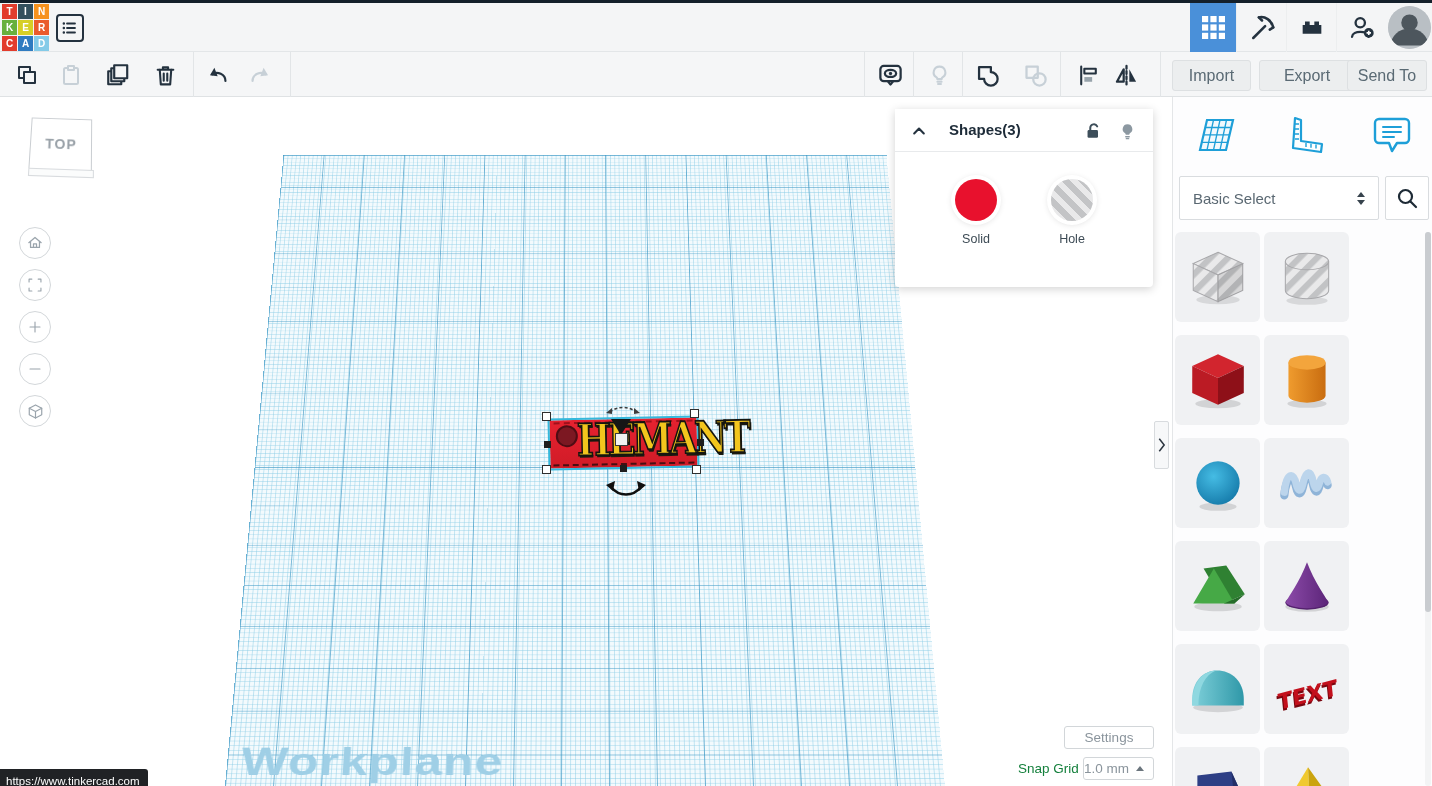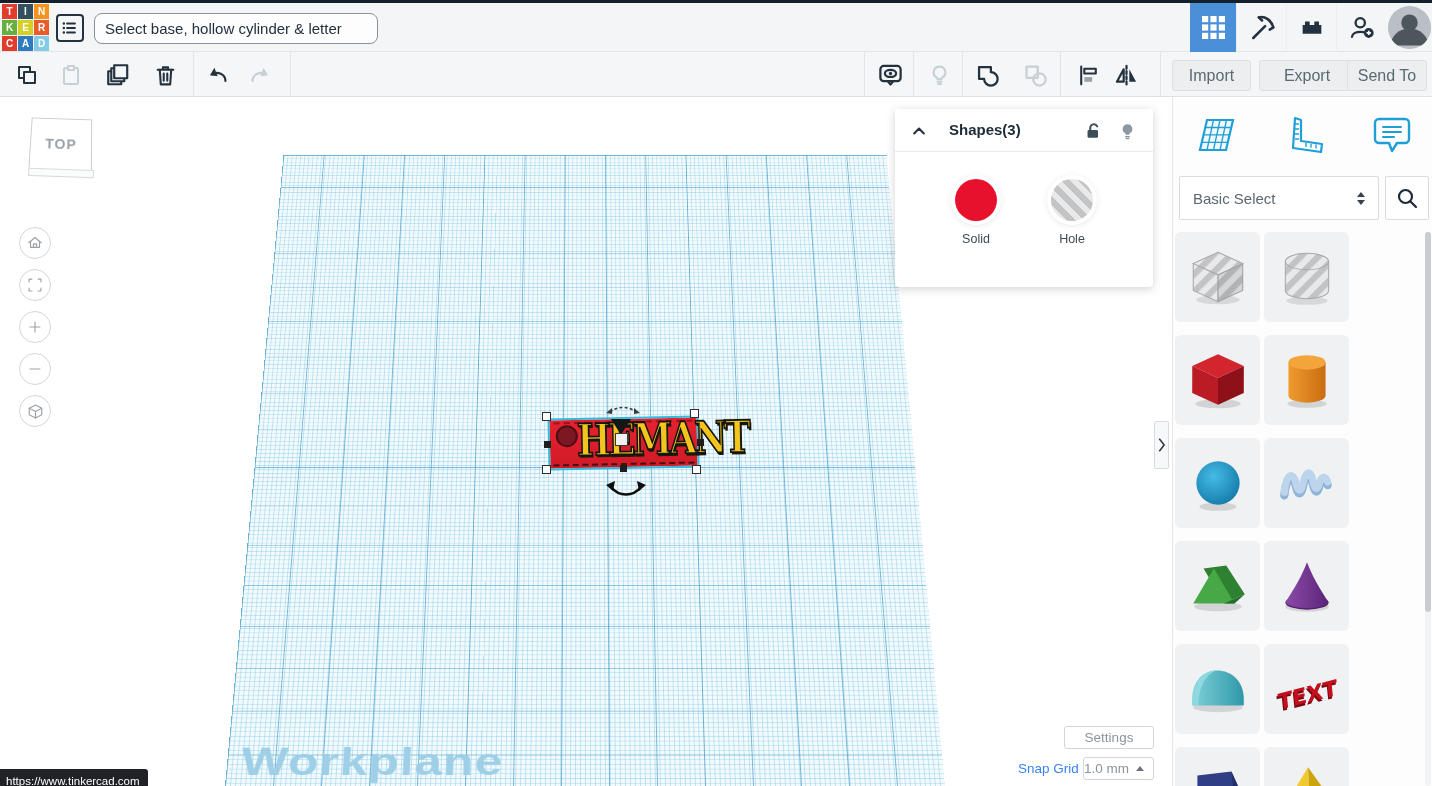--- a/index.html
+++ b/index.html
@@ -75,21 +75,21 @@
   .panel-ic { position:absolute; top:10px; width:24px; height:24px; display:flex; align-items:center; justify-content:center; cursor:pointer; }
   .swatch { position:absolute; top:27px; width:70px; text-align:center; cursor:pointer; }
   .swatch .circ { width:42px; height:42px; border-radius:50%; margin:0 auto; box-shadow:0 0 0 4px #fff, 0 1px 6px 3px rgba(0,0,0,.12); }
   .circ-solid { background:#e8112d; }
   .circ-hole { background:repeating-linear-gradient(45deg,#c3c4c6 0 6px,#e9e9ea 6px 12px); }
   .swatch .lbl { margin-top:11px; font-size:12.5px; color:#3d4b55; }
 
   
   .settings-btn { position:absolute; left:1064px; top:629px; width:90px; height:23px; background:#fff; border:1px solid #d2d6d9; border-radius:3px;
     color:#8a949c; font-size:13.5px; display:flex; align-items:center; justify-content:center; cursor:pointer; }
-  .snap-label { position:absolute; left:1018px; top:664px; font-size:13.5px; color:#3b82f6; }
+  .snap-label { position:absolute; left:1018px; top:664px; font-size:13.5px; color:#15803d; }
   .snap-dd { position:absolute; left:1083px; top:660px; width:71px; height:23px; background:#fff; border:1px solid #d2d6d9; border-radius:3px;
     color:#8a949c; font-size:13.5px; display:flex; align-items:center; justify-content:flex-start; gap:7px; cursor:pointer; }
   .tri-up { width:0; height:0; border-left:4px solid transparent; border-right:4px solid transparent; border-bottom:5px solid #6b757d; }
   .url-tip { position:absolute; left:0; top:672px; height:23px; background:#202225; color:#fff; font-size:11.5px;
     display:flex; align-items:center; padding:0 8px 0 6px; border-radius:0 3px 0 0; }
   .collapse-handle { position:absolute; left:1154px; top:324px; width:15px; height:48px; background:#f7f8f9; border:1px solid #d8dbde; border-radius:2px;
     display:flex; align-items:center; justify-content:center; cursor:pointer; }
 
   
   .sidebar { position:absolute; left:1172px; top:97px; width:260px; height:689px; background:#fdfdfe; border-left:1px solid #e4e6e8; }
@@ -162,21 +162,20 @@
       <span class="lt8">D</span>
     </div>
     <div class="menu-btn">
       <svg width="18" height="18" viewBox="0 0 18 18">
         <g stroke="#24323f" stroke-width="1.8" stroke-linecap="round">
           <path d="M6 4.5 h8 M6 9 h8 M6 13.5 h8"></path>
           <path d="M2.8 4.5 h0.1 M2.8 9 h0.1 M2.8 13.5 h0.1" stroke-width="2.4"></path>
         </g>
       </svg>
     </div>
-    <input class="name-input" value="Select base, hollow cylinder &amp; letter" style="">
     <div class="hdr-right">
       <div class="hdr-slot active">
         <svg width="23" height="23" viewBox="0 0 23 23">
           <g fill="#fff">
             <rect x="0" y="0" width="6.2" height="6.2"></rect>
               <rect x="8.4" y="0" width="6.2" height="6.2"></rect>
               <rect x="16.8" y="0" width="6.2" height="6.2"></rect>
             <rect x="0" y="8.4" width="6.2" height="6.2"></rect>
               <rect x="8.4" y="8.4" width="6.2" height="6.2"></rect>
               <rect x="16.8" y="8.4" width="6.2" height="6.2"></rect>

